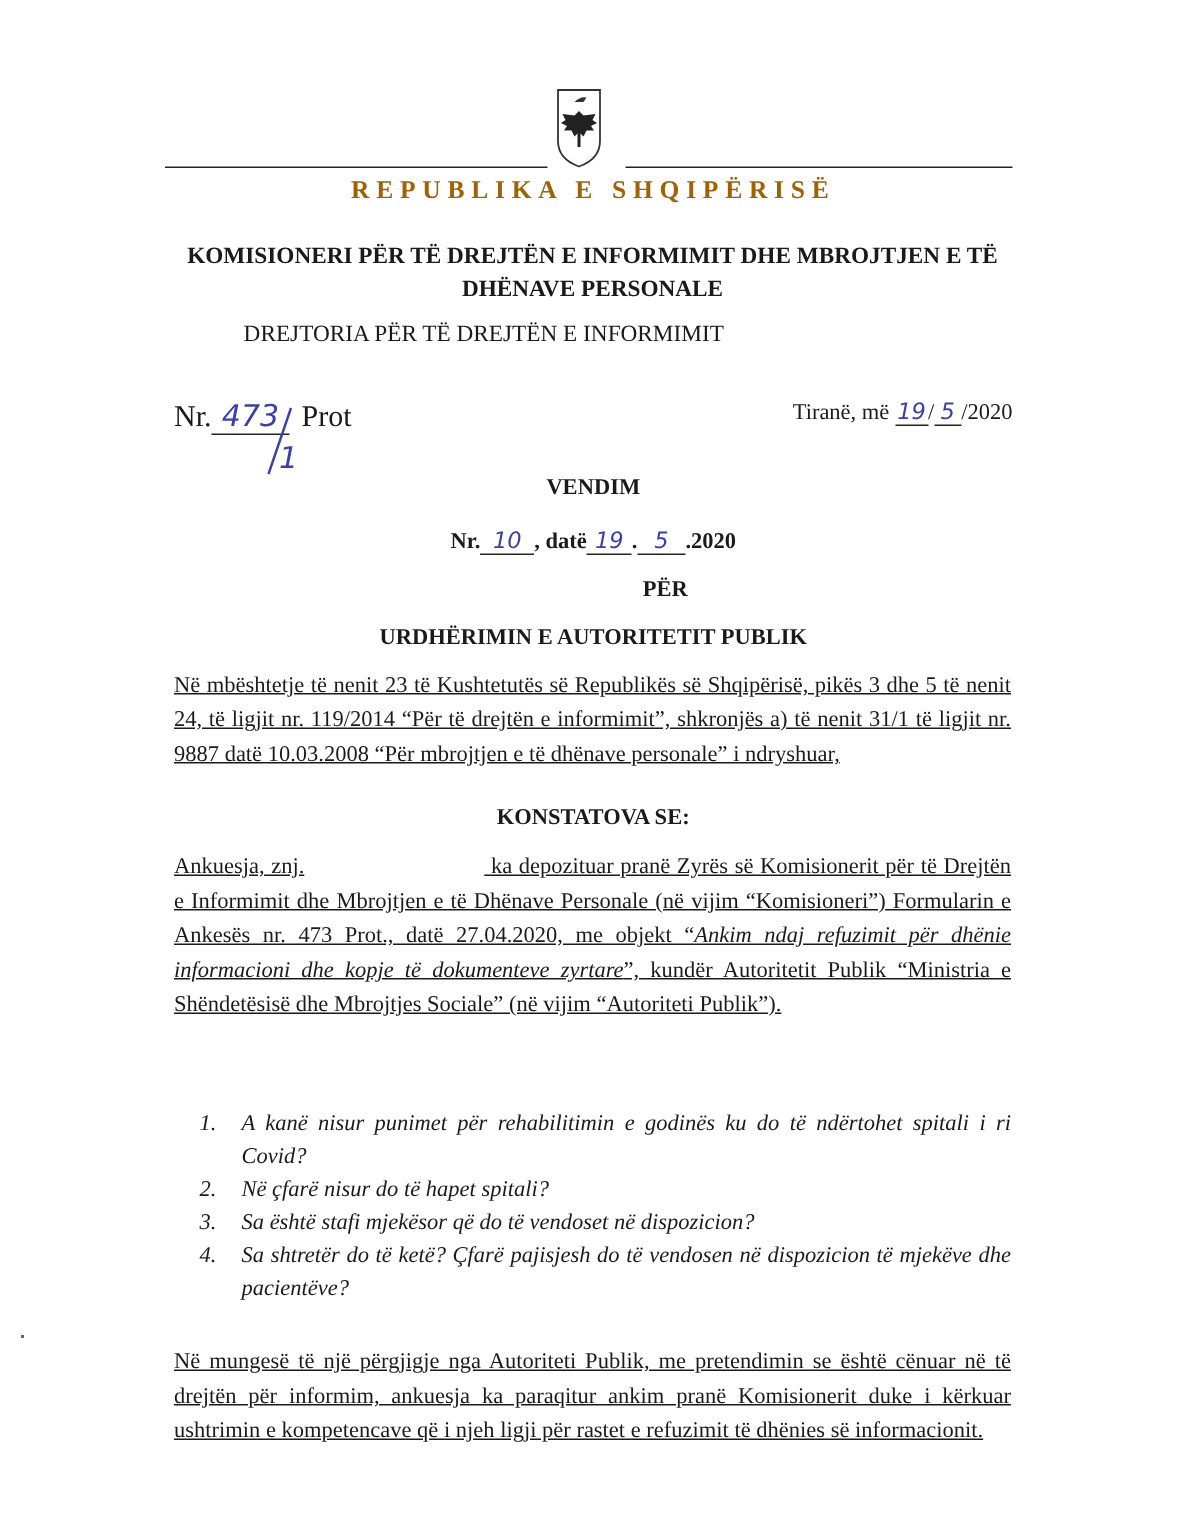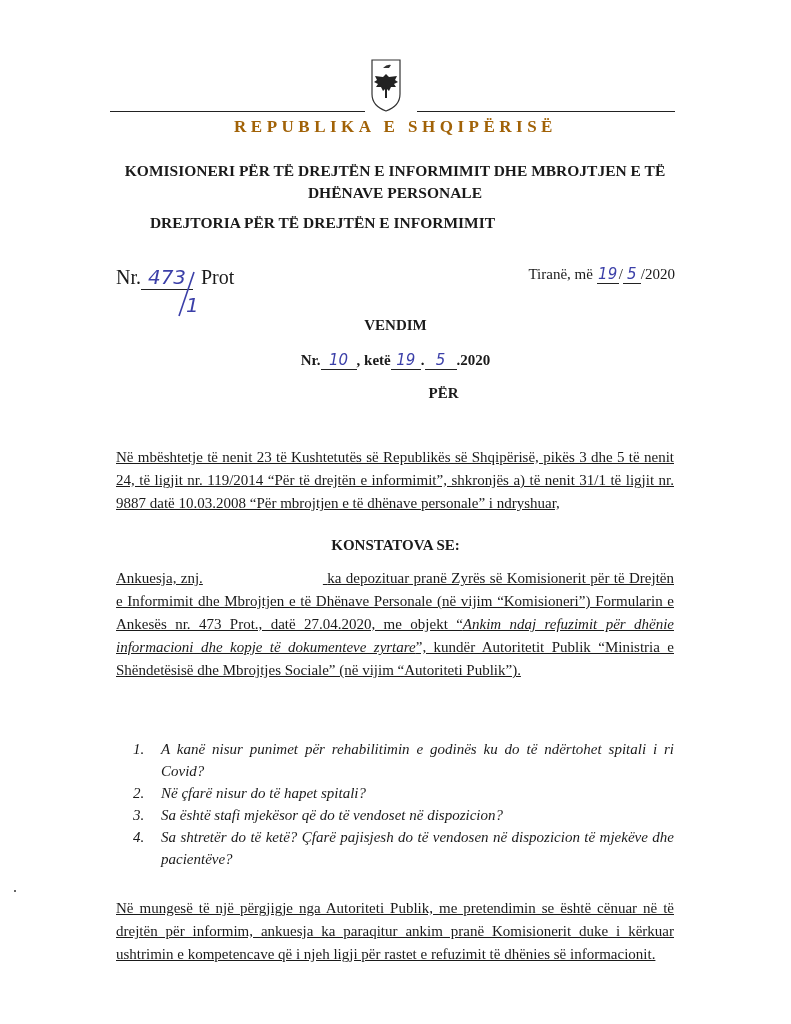--- a/index.html
+++ b/index.html
@@ -17,21 +17,20 @@
     position: absolute; left: 0; width: 791px; top: 117px; text-align: center;
     font-size: 17px; font-weight: bold; letter-spacing: 4.5px; color: #a16207;
   }
   .commissioner {
     position: absolute; left: 110px; width: 570px; top: 160px; text-align: center;
     font-size: 15.5px; font-weight: bold; line-height: 22px;
   }
   .directorate {
     position: absolute; left: 0; width: 645px; top: 214px; text-align: center;
     font-size: 15.5px;
-    font-weight: bold;
   }
   .protocol { position: absolute; left: 116px; top: 265px; font-size: 20px; }
   .hand { font-family: "DejaVu Sans", sans-serif; color: #3b3fa8; font-style: italic; }
   .underline-blank { display: inline-block; border-bottom: 1px solid #222; text-align: center; }
   .slash-mark {
     position: absolute; left: 175px; top: 270px; width: 22px; height: 48px;
   }
   .slash-sub { position: absolute; left: 186px; top: 293px; font-size: 20px; }
   .place-date { position: absolute; right: 116px; top: 265px; font-size: 15px; }
   .center-bold {
@@ -79,24 +78,25 @@
   <span class="slash-sub hand">1</span>
 
   <div class="place-date">
     <span>Tiranë, më</span>
     <span class="underline-blank hand" style="width:22px;">19</span>/<span class="underline-blank hand" style="width:18px;">5</span><span>/2020</span>
   </div>
 
   <div class="center-bold" style="top:317px;">VENDIM</div>
 
   <div class="center-bold" style="top:351px;">
-    <span>Nr.</span><span class="underline-blank hand" style="width:36px; font-weight:normal;">10</span><span>, ketë</span><span class="underline-blank hand" style="width:30px; font-weight:normal;">19</span><span>.</span><span class="underline-blank hand" style="width:32px; font-weight:normal;">5</span><span>.2020</span>
+    <span>Nr.</span><span class="underline-blank hand" style="width:36px; font-weight:normal;">10</span><span>, datë</span><span class="underline-blank hand" style="width:30px; font-weight:normal;">19</span><span>.</span><span class="underline-blank hand" style="width:32px; font-weight:normal;">5</span><span>.2020</span>
   </div>
 
   <div class="center-bold" style="top:385px;margin-left:48px;">PËR</div>
+  <div class="center-bold" style="top:417px;">URDHËRIMIN E AUTORITETIT PUBLIK</div>
 
   <div class="para" style="top:446px;">Në mbështetje të nenit 23 të Kushtetutës së Republikës së Shqipërisë,  pikës 3 dhe 5 të nenit 24, të ligjit nr. 119/2014 “Për të drejtën e informimit”, shkronjës a) të nenit 31/1 të ligjit nr. 9887 datë 10.03.2008 “Për mbrojtjen e të dhënave personale” i ndryshuar,</div>
 
   <div class="center-bold" style="top:537px;">KONSTATOVA SE:</div>
 
   <div class="para" style="top:567px;"><span>Ankuesja, znj.</span><span style="display:inline-block; width:120px;"></span> <span>ka depozituar pranë Zyrës së Komisionerit për të Drejtën e Informimit dhe Mbrojtjen e të Dhënave Personale (në vijim “Komisioneri”) Formularin e Ankesës nr. 473 Prot., datë 27.04.2020, me objekt “</span><i>Ankim ndaj refuzimit për dhënie informacioni dhe kopje të dokumenteve zyrtare</i><span>”, kundër Autoritetit Publik “Ministria e Shëndetësisë dhe Mbrojtjes Sociale” (në vijim “Autoriteti Publik”).</span></div>
 
 
   <ul class="list" style="top:738px;">
     <li>

